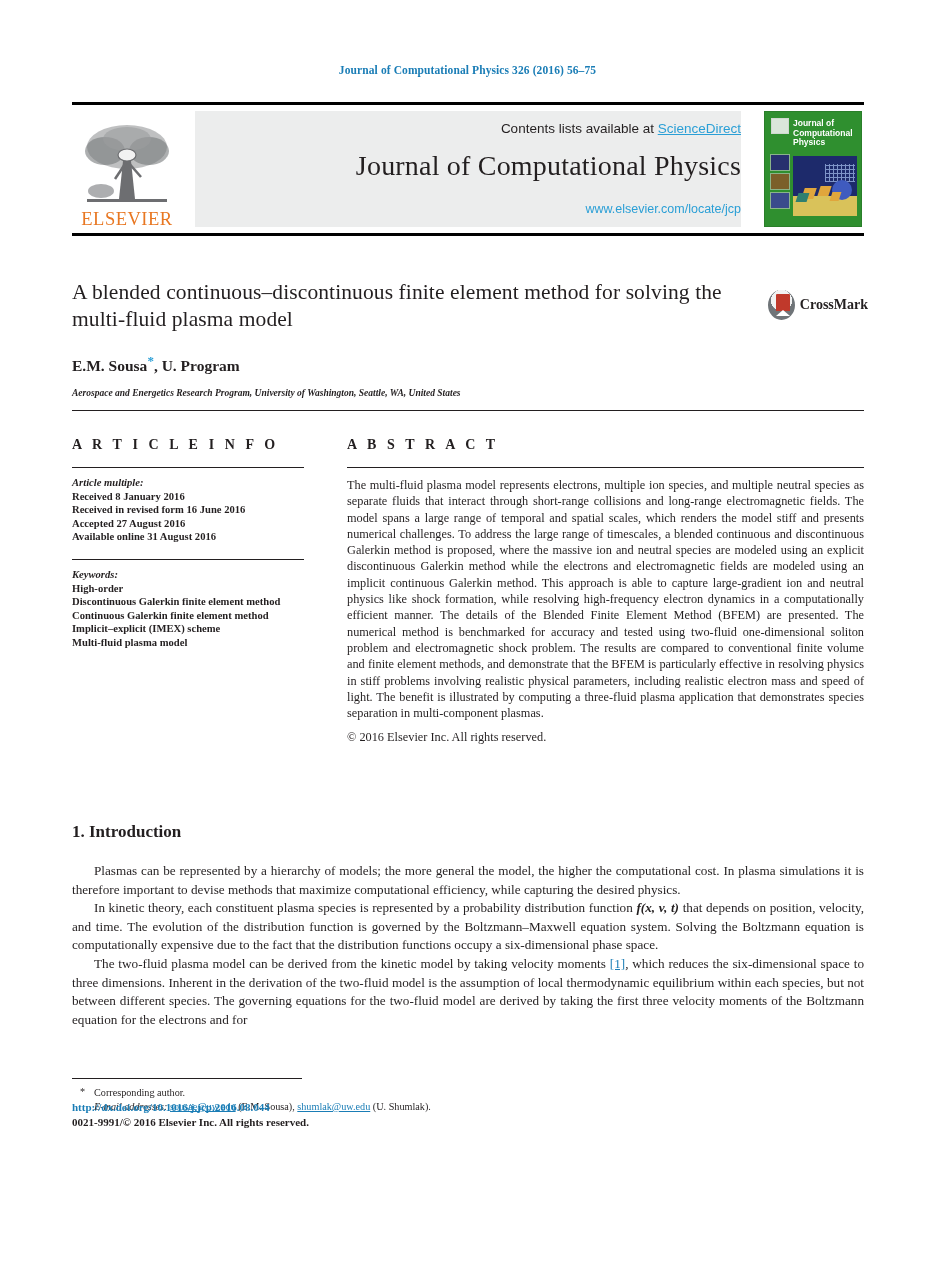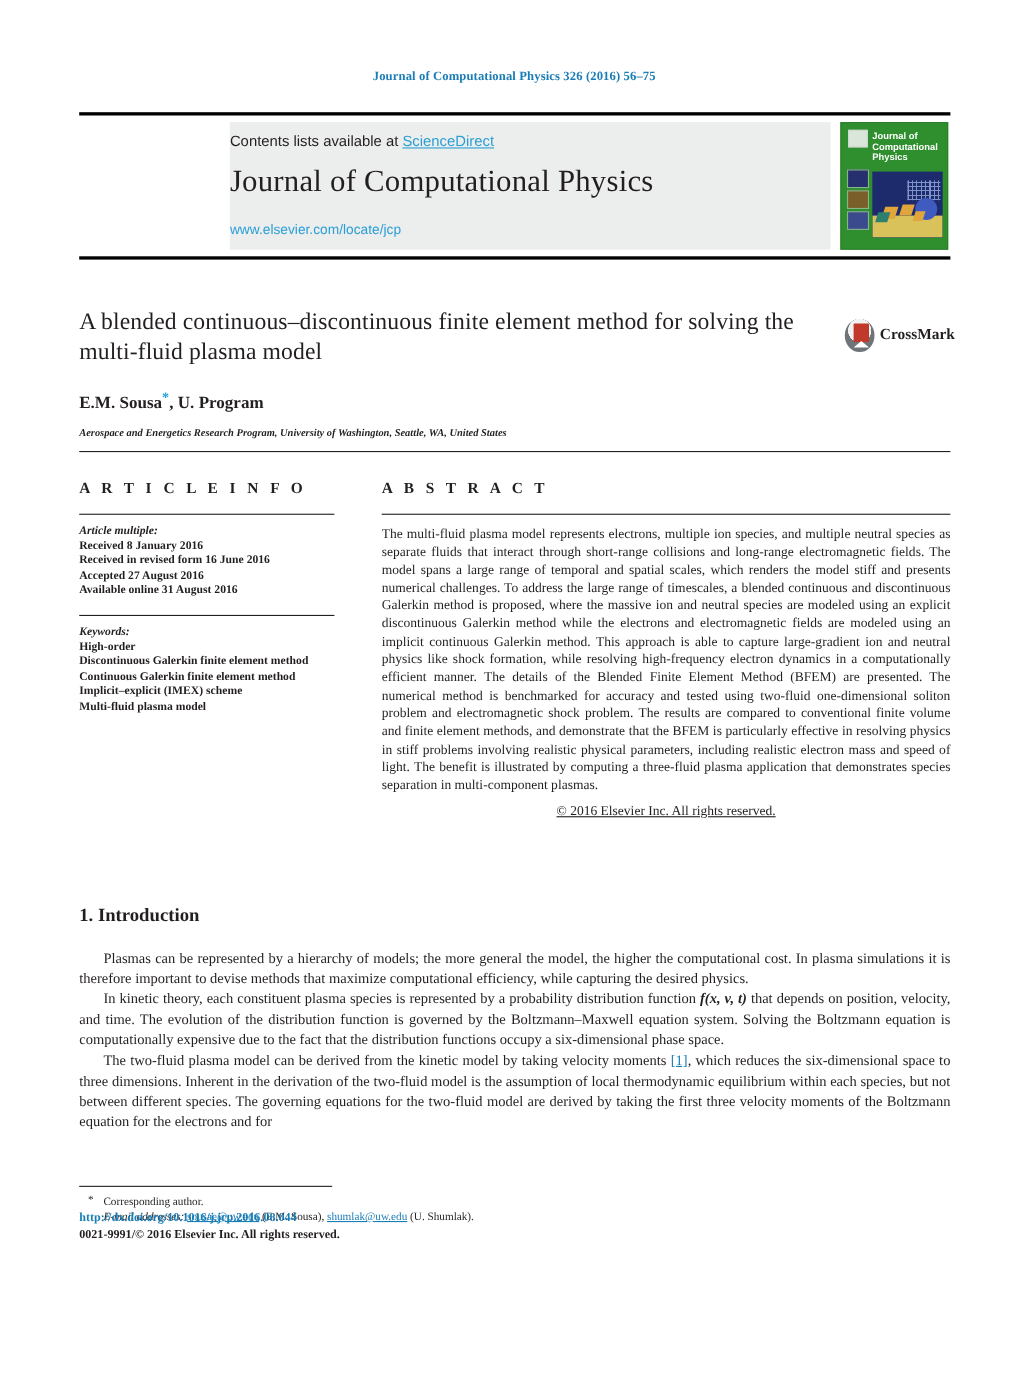--- a/index.html
+++ b/index.html
@@ -83,22 +83,21 @@
     margin-top: 1px;
   }
 
   .masthead-panel {
     position: absolute;
     top: 9px;
     left: 123px;
     width: 546px;
     height: 116px;
     background: #eceded;
-    text-align: left;
-    margin-left: 14px;
+    text-align: right;
   }
   .contents-line {
     margin-top: 10px;
     font-size: 13.5px;
     font-family: "Liberation Sans", sans-serif;
     color: #231f20;
   }
   .contents-line .sd {
     color: #2a9fd6;
   }
@@ -335,25 +334,24 @@
   .abstract-body {
     margin-top: 9px;
     font-family: "Liberation Serif", serif;
     font-size: 12.3px;
     line-height: 16.3px;
     text-align: justify;
     color: #231f20;
   }
   .copyright-line {
     margin-top: 9px;
-    text-align: center;
+    text-align: left;
     font-family: "Liberation Serif", serif;
     font-size: 12.3px;
     color: #231f20;
-    text-decoration: underline;
   }
 
   
   .body-col {
     position: absolute;
     top: 822px;
     left: 72px;
     width: 792px;
   }
   h2.section-title {
@@ -430,20 +428,37 @@
 </head>
 <body>
 
 <div class="page">
 
   <div class="running-head">Journal of Computational Physics 326 (2016) 56–75</div>
 
   <div class="masthead">
     <div class="rule-top"></div>
 
+    <div class="elsevier-logo">
+      <svg class="elsevier-tree" viewBox="0 0 96 88">
+        <g fill="#6d6e71">
+          <ellipse cx="48" cy="26" rx="40" ry="22" fill="#8a8c8e" opacity=".55"></ellipse>
+          <ellipse cx="26" cy="30" rx="20" ry="14" fill="#77797b" opacity=".6"></ellipse>
+          <ellipse cx="70" cy="30" rx="20" ry="14" fill="#77797b" opacity=".6"></ellipse>
+          <ellipse cx="48" cy="18" rx="24" ry="12" fill="#9b9d9f" opacity=".6"></ellipse>
+          <path d="M44 40 L40 78 L56 78 L52 40 Z" fill="#6d6e71"></path>
+          <path d="M48 40 L36 58" stroke="#6d6e71" stroke-width="2.5" fill="none"></path>
+          <path d="M48 40 L62 56" stroke="#6d6e71" stroke-width="2.5" fill="none"></path>
+          <ellipse cx="48" cy="34" rx="9" ry="6" fill="#f2f2f2" stroke="#6d6e71" stroke-width="1.2"></ellipse>
+          <ellipse cx="22" cy="70" rx="13" ry="7" fill="#8a8c8e" opacity=".7"></ellipse>
+          <rect x="8" y="78" width="80" height="3" fill="#6d6e71"></rect>
+        </g>
+      </svg>
+      <div class="elsevier-word">ELSEVIER</div>
+    </div>
 
     <div class="masthead-panel">
       <div class="contents-line">
         <span>Contents lists available at </span><a class="sd" href="#">ScienceDirect</a>
       </div>
       <div class="journal-title">Journal of Computational Physics</div>
       <div class="journal-url">www.elsevier.com/locate/jcp</div>
     </div>
 
     <div class="cover-thumb">

